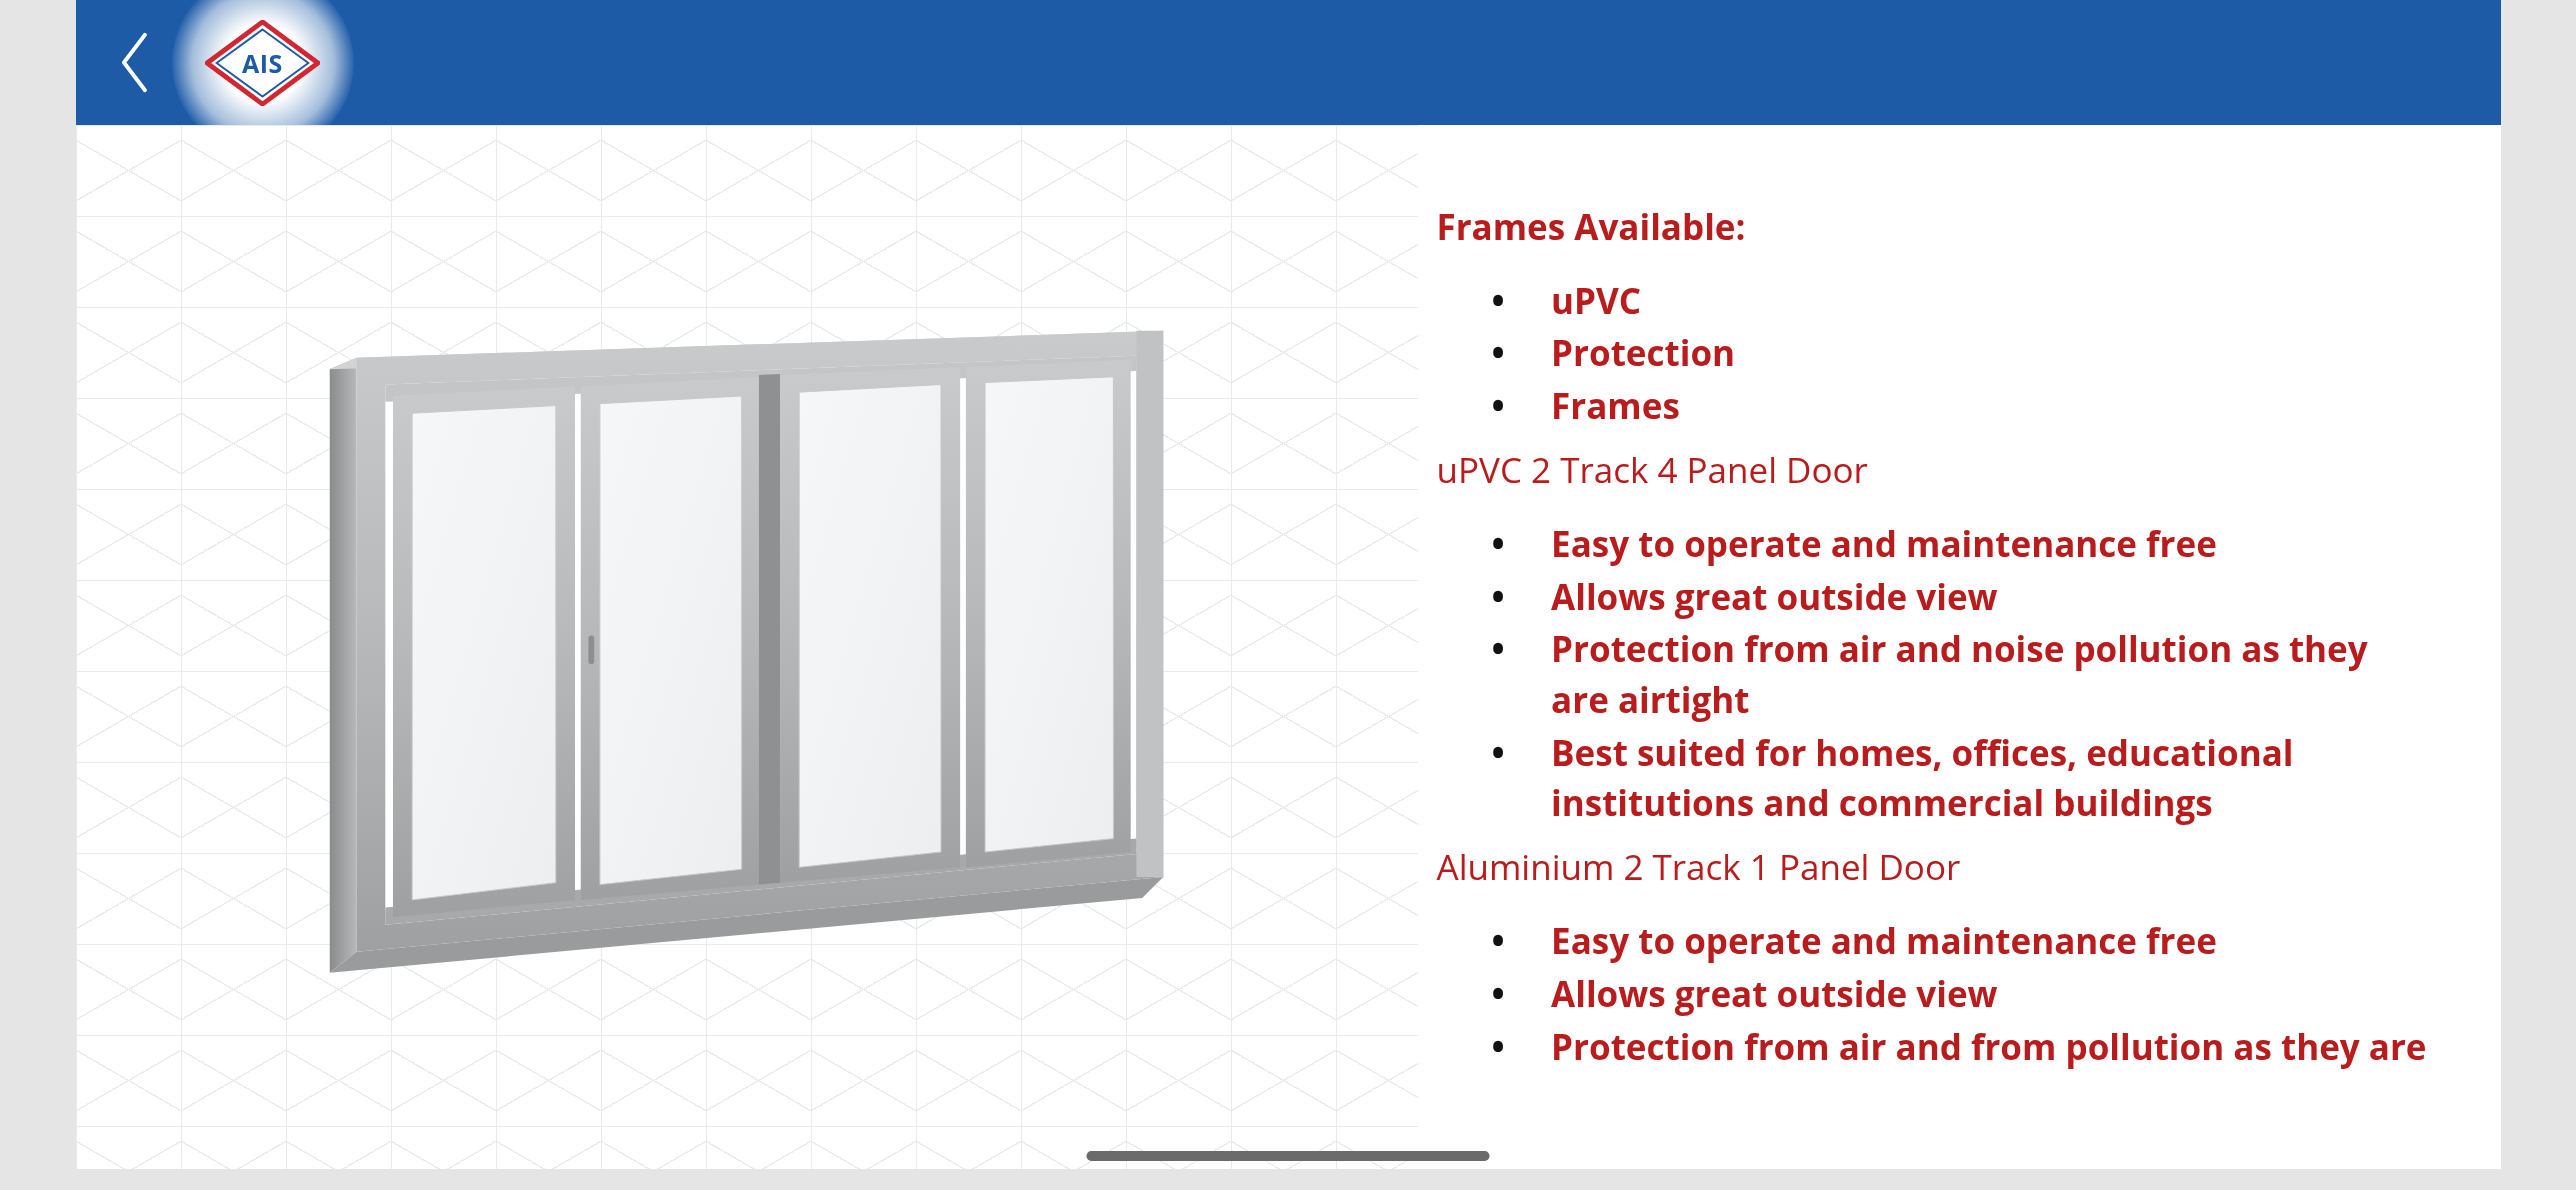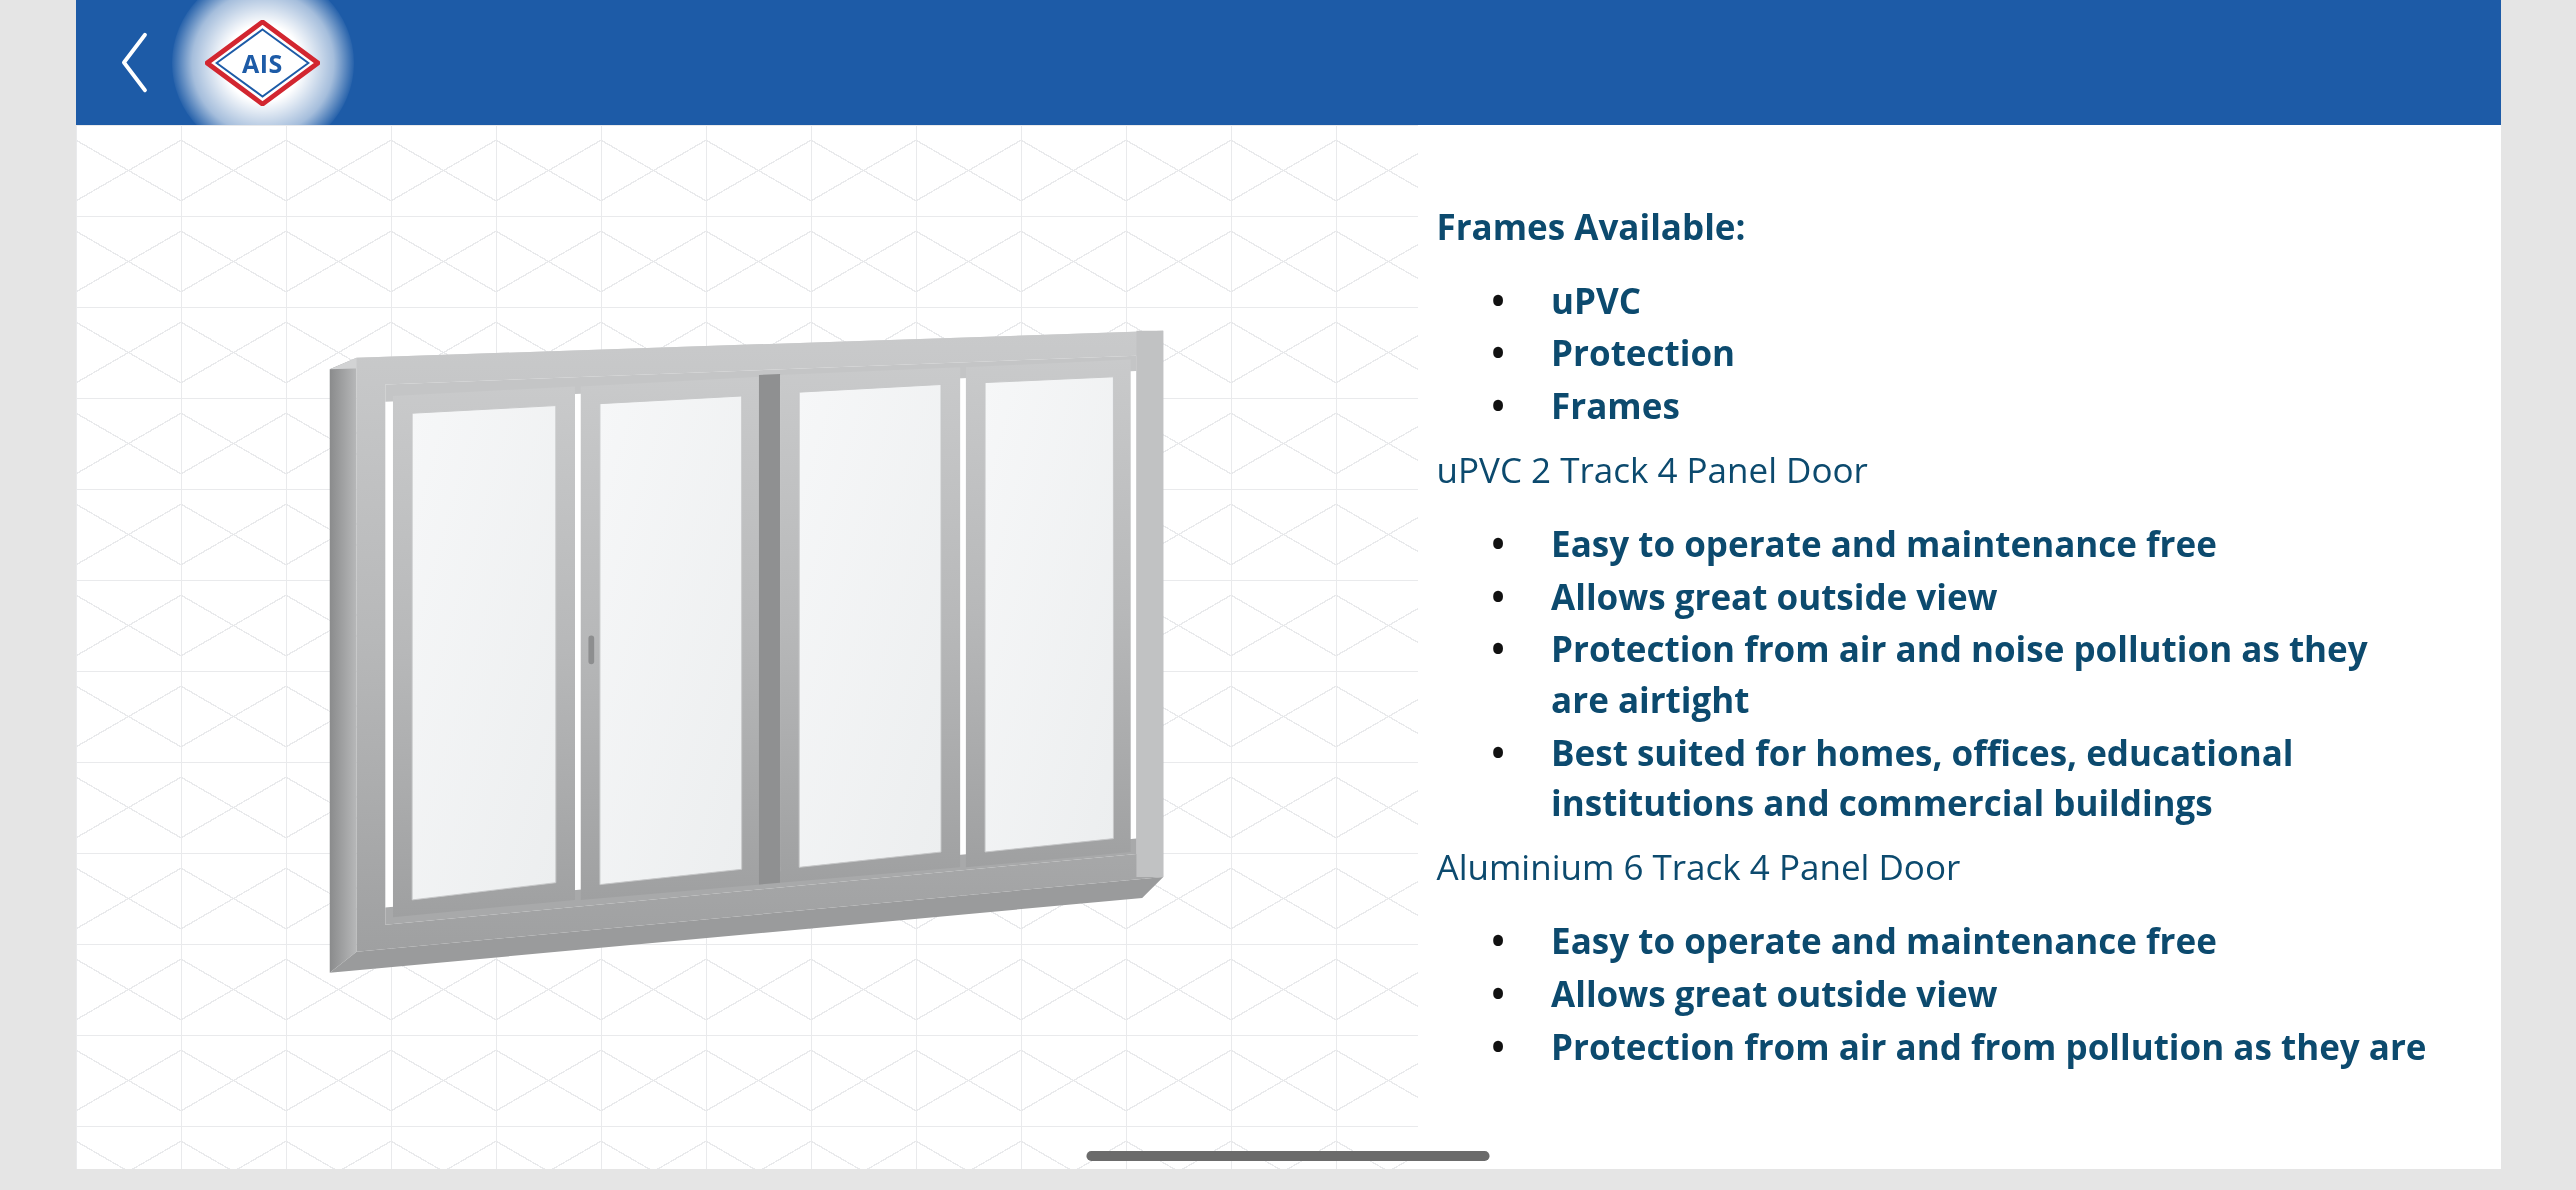--- a/index.html
+++ b/index.html
@@ -92,21 +92,21 @@
         linear-gradient(-30deg, transparent 49.5%, #e9eaec 49.5%, #e9eaec 50.5%, transparent 50.5%);
       background-size: 105px 91px, 105px 91px, 105px 91px, 105px 91px;
       background-position: 0 0;
     }
     .visual svg { display: block; }
     .details {
       flex: 1;
       padding: 77px 67px 0 19px;
       font-size: 35px;
       line-height: 1.45;
-      color: #0c4a6e;
+      color: #b91c1c;
       overflow: hidden;
     }
     .section-title {
       font-weight: 700;
       margin: 0 0 23px 0;
     }
     .details ul {
       margin: 0 0 13.4px 0;
       padding-left: 105px;
       list-style: none;
@@ -233,21 +233,21 @@
 
       <p class="sub-heading">uPVC 2 Track 4 Panel Door</p>
 
       <ul>
         <li>Easy to operate and maintenance free</li>
         <li>Allows great outside view</li>
         <li>Protection from air and noise pollution as they are airtight</li>
         <li>Best suited for homes, offices, educational institutions and commercial buildings</li>
       </ul>
 
-      <p class="sub-heading">Aluminium 6 Track 4 Panel Door</p>
+      <p class="sub-heading">Aluminium 2 Track 1 Panel Door</p>
 
       <ul>
         <li>Easy to operate and maintenance free</li>
         <li>Allows great outside view</li>
         <li>Protection from air and from pollution as they are</li>
       </ul>
     </div>
 
   </div>
 </div>

